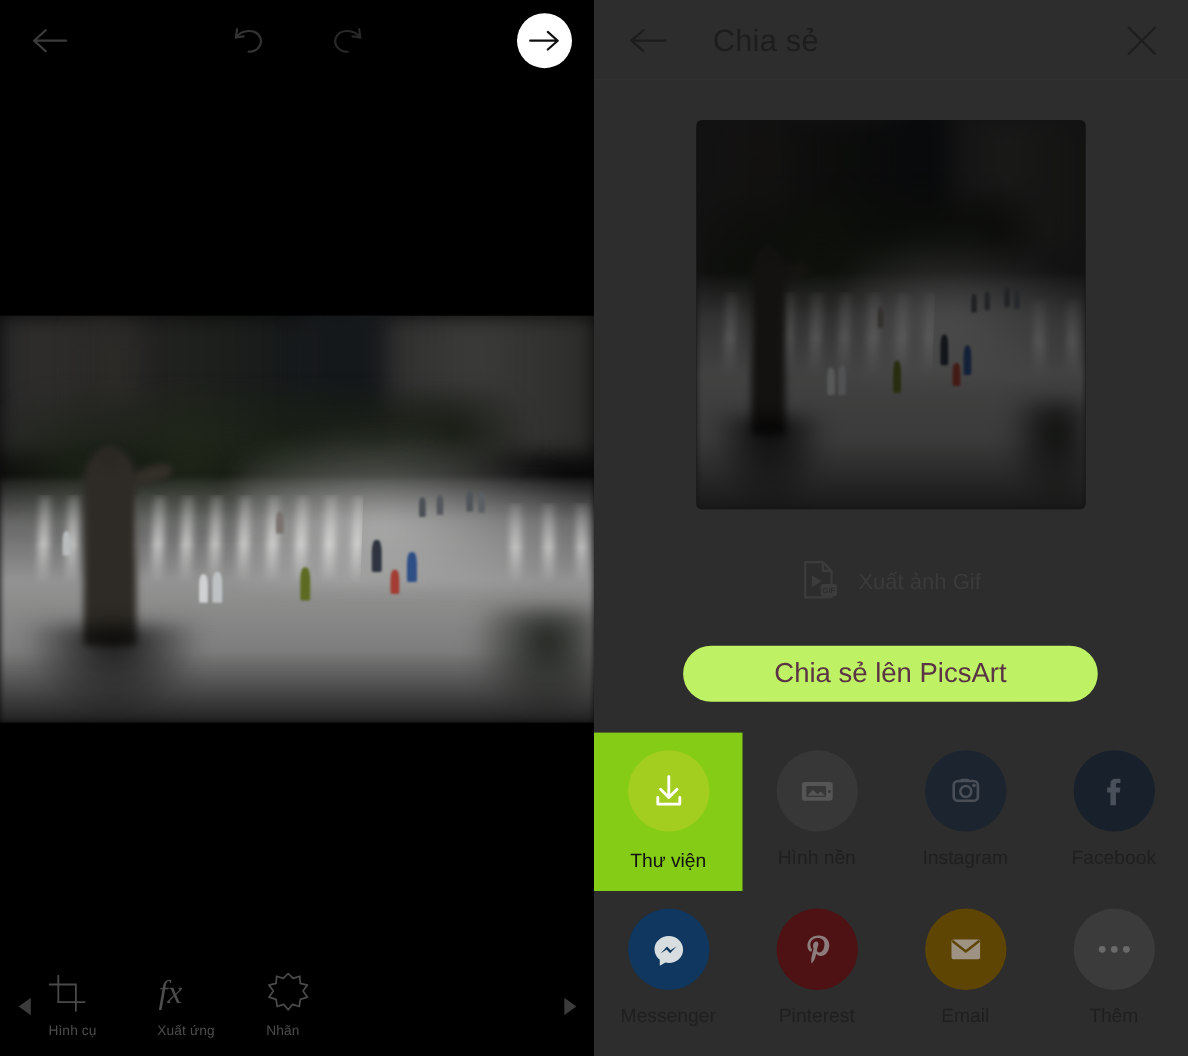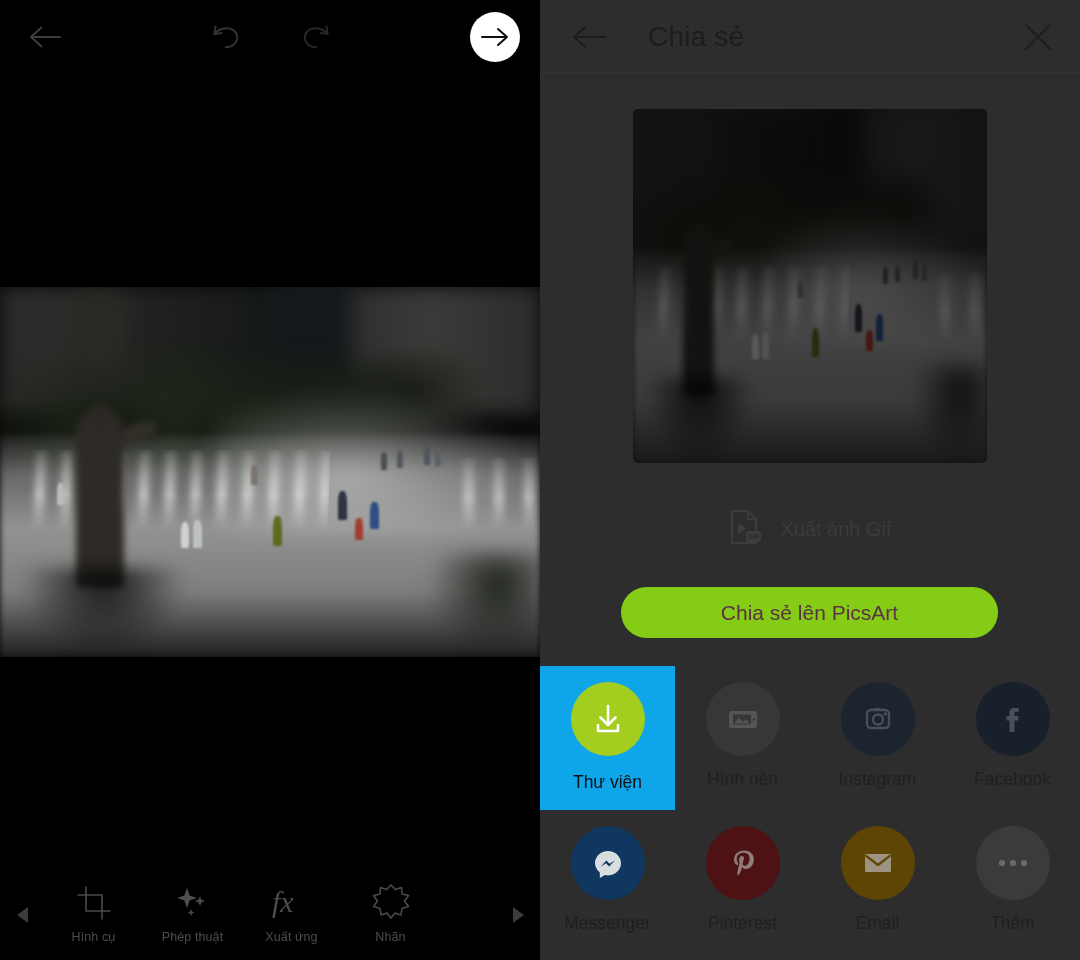--- a/index.html
+++ b/index.html
@@ -191,21 +191,21 @@
     display: flex;
     align-items: center;
     overflow: hidden;
     height: 90px;
   }
   .tool-item {
     flex: 0 0 99px;
     height: 90px;
     display: flex;
     flex-direction: column;
-    align-items: center;
+    align-items: flex-start;
     justify-content: center;
     gap: 10px;
   }
   .tool-ic { height: 34px; display: flex; align-items: flex-end; justify-content: center; }
   .tool-lb {
     font-size: 12.5px;
     color: #4c4c4c;
     letter-spacing: .1px;
     white-space: nowrap;
   }
@@ -253,24 +253,24 @@
   }
   #gif-label { font-size: 20px; color: #3b3b3b; }
 
   
   #picsart-btn {
     position: absolute;
     left: 81px; top: 587px;
     width: 377px; height: 51px;
     border: none;
     border-radius: 26px;
-    background: #84cc16;
+    background: #bef264;
     color: #5a3344;
     font-family: "Liberation Sans", sans-serif;
-    font-size: 21px;
+    font-size: 25px;
     cursor: pointer;
   }
 
   
   #share-grid {
     position: absolute;
     left: 0; top: 666px;
     width: 540px;
     display: grid;
     grid-template-columns: repeat(4, 1fr);
@@ -278,21 +278,21 @@
   }
   .share-cell {
     height: 144px;
     display: flex;
     flex-direction: column;
     align-items: center;
     justify-content: flex-start;
     padding-top: 16px;
     gap: 13px;
   }
-  .share-cell.highlight { background: #0ea5e9; gap: 16px; }
+  .share-cell.highlight { background: #84cc16; gap: 16px; }
   .circ {
     width: 74px; height: 74px;
     border-radius: 50%;
     display: flex; align-items: center; justify-content: center;
     flex: 0 0 74px;
   }
   .share-lb {
     font-size: 17.5px;
     color: #1f1f1f;
     white-space: nowrap;
@@ -373,30 +373,20 @@
 
         <div class="tool-item">
           <span class="tool-ic">
             <svg width="34" height="34" viewBox="0 0 34 34">
               <path d="M9 1 V25 H33 M1 9 H25 V33" stroke="#4a4a4a" stroke-width="1.6" fill="none" stroke-linecap="round"></path>
             </svg>
           </span>
           <span class="tool-lb">Hình cụ</span>
         </div>
 
-        <div class="tool-item">
-          <span class="tool-ic">
-            <svg width="34" height="34" viewBox="0 0 34 34">
-              <path d="M11 2 L13.6 9.4 L21 12 L13.6 14.6 L11 22 L8.4 14.6 L1 12 L8.4 9.4 Z" fill="#4f4f4f"></path>
-              <path d="M24 10 L25.4 13.6 L29 15 L25.4 16.4 L24 20 L22.6 16.4 L19 15 L22.6 13.6 Z" fill="#4a4a4a"></path>
-              <path d="M15 23 L16 25.6 L18.6 26.6 L16 27.6 L15 30.2 L14 27.6 L11.4 26.6 L14 25.6 Z" fill="#464646"></path>
-            </svg>
-          </span>
-          <span class="tool-lb">Phép thuật</span>
-        </div>
 
         <div class="tool-item">
           <span class="tool-ic">
             <svg width="42" height="34" viewBox="0 0 42 34">
               <text x="1" y="26" font-family="Liberation Serif, serif" font-size="30" font-style="italic" fill="#4d4d4d">fx</text>
             </svg>
           </span>
           <span class="tool-lb">Xuất ứng</span>
         </div>
 

